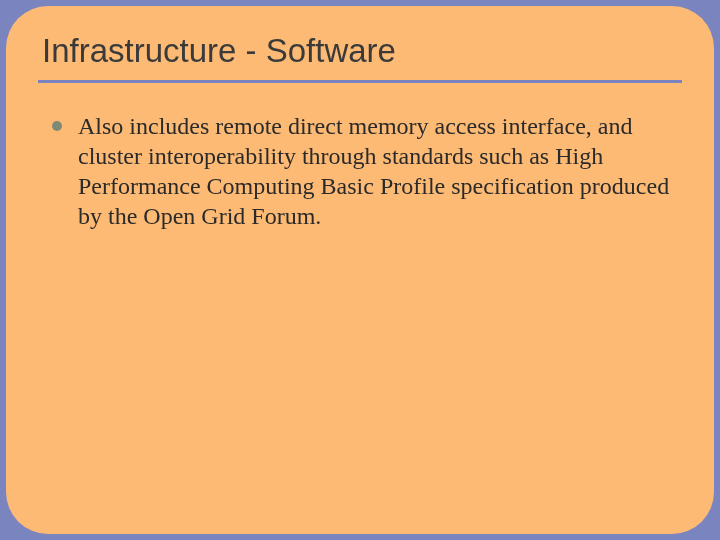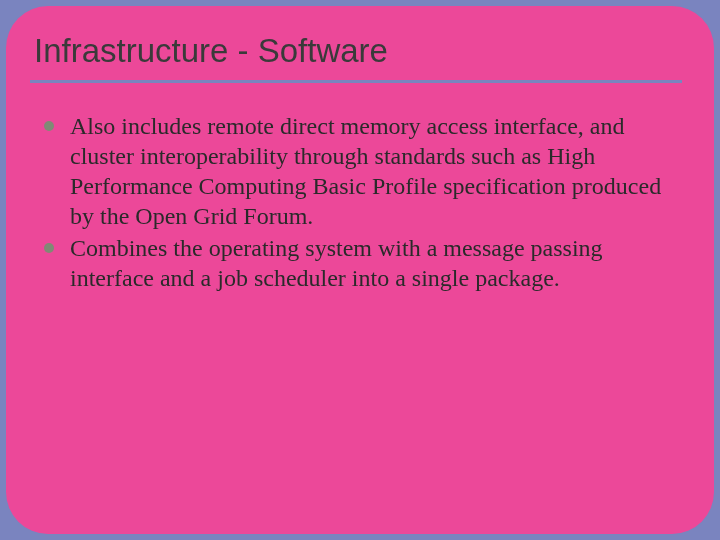--- a/index.html
+++ b/index.html
@@ -16,23 +16,23 @@
     background: #7a84bf;
     font-family: Arial, Helvetica, sans-serif;
     position: relative;
   }
   .slide {
     position: absolute;
     top: 6px;
     left: 6px;
     right: 6px;
     bottom: 6px;
-    background: #ec4899;
+    background: #fdba74;
     border-radius: 42px;
-    padding: 24px 36px 30px 28px;
+    padding: 24px 36px 30px 36px;
   }
   .title {
     font-size: 33px;
     color: #3a3a3a;
     font-weight: normal;
     margin-bottom: 10px;
     margin-top: 2px;
   }
   .title-underline {
     height: 3px;
@@ -66,15 +66,14 @@
   }
 </style>
 </head>
 <body>
 
 <div class="slide">
   <h1 class="title">Infrastructure - Software</h1>
   <div class="title-underline"></div>
   <ul class="bullets">
     <li>Also includes remote direct memory access interface, and cluster interoperability through standards such as High Performance Computing Basic Profile specification produced by the Open Grid Forum.</li>
-    <li>Combines the operating system with a message passing interface and a job scheduler into a single package.</li>
   </ul>
 </div>
 
 </body></html>

